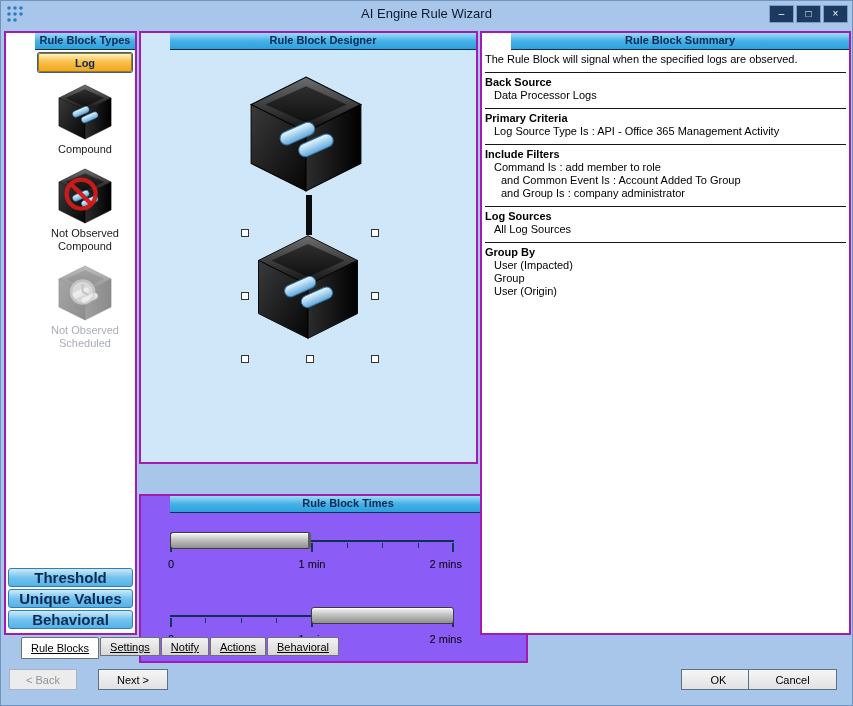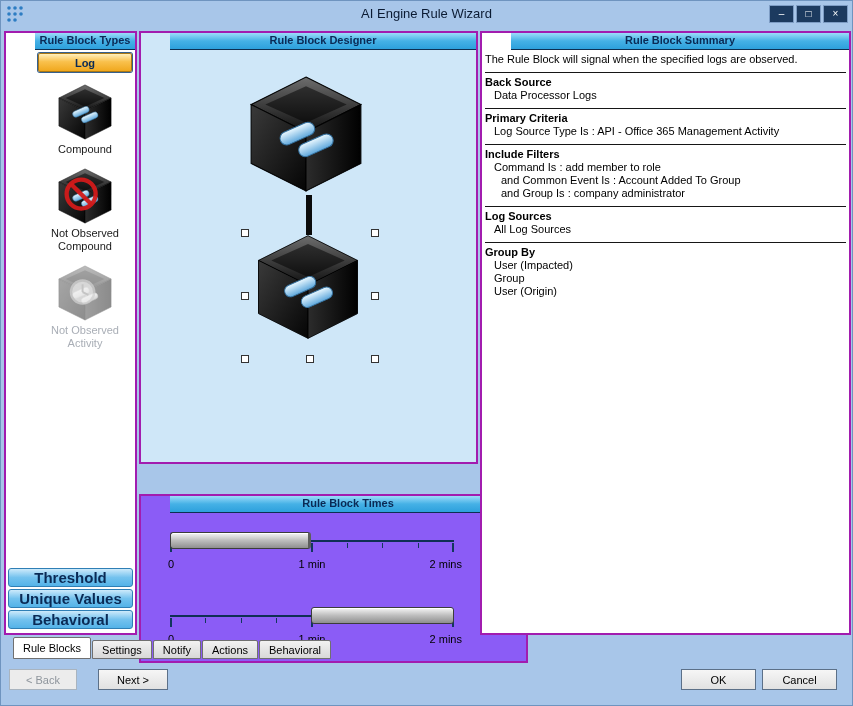--- a/index.html
+++ b/index.html
@@ -77,34 +77,34 @@
   
   .summary-body{position:absolute;left:3px;right:3px;top:17px;bottom:0;overflow:hidden;}
   .sum-section{border-bottom:1px solid #161616;padding:3px 0 6px;}
   .sum-section.last{border-bottom:none;}
   .sum-title{font-size:11px;font-weight:bold;color:#000;line-height:13px;}
   .sum-line{font-size:11px;color:#000;line-height:13px;}
   .ind1{padding-left:9px;}
   .ind2{padding-left:16px;}
 
   
-  .tabs{position:absolute;left:12px;top:636px;height:22px;display:flex;align-items:flex-end;}
+  .tabs{position:absolute;left:20px;top:636px;height:22px;display:flex;align-items:flex-start;text-decoration:underline;}
   .tab{padding:0 9px;font-size:11px;color:#000;border:1px solid #707070;border-radius:2px 2px 0 0;
        background:linear-gradient(180deg,#f2f2f2,#d8d8d8);height:19px;line-height:18px;
        margin-right:1px;box-sizing:border-box;cursor:default;}
   .tab.active{background:#fff;height:22px;line-height:20px;position:relative;z-index:2;}
 
   
   .btn{position:absolute;top:668px;height:21px;font-size:11px;font-family:"Liberation Sans",sans-serif;
        color:#000;background:linear-gradient(180deg,#f6f6f6,#e1e1e1);
        border:1px solid #5c7088;box-sizing:border-box;text-align:center;line-height:18px;cursor:default;}
   .btn-back{left:8px;width:68px;color:#8e959c;border-color:#a9b4bf;background:#ececec;}
   .btn-next{left:97px;width:70px;}
   .btn-ok{right:96px;width:75px;}
-  .btn-cancel{right:15px;width:75px;}
+  .btn-cancel{right:15px;width:89px;}
 </style>
 </head>
 <body>
 
 <svg width="0" height="0" style="position:absolute" aria-hidden="true">
   <defs>
     <linearGradient id="g-top" x1="0" y1="0" x2="0" y2="1">
       <stop offset="0" stop-color="#6d6d6d"></stop>
         <stop offset="1" stop-color="#101010"></stop>
     </linearGradient>
@@ -176,21 +176,21 @@
       <div class="type-label">Not Observed Compound</div>
     </div>
 
     <div class="type-item disabled">
       <svg class="cube-icon" width="60" height="58" viewBox="0 0 120 120">
         <use href="#cube-shape" xlink:href="#cube-shape"></use>
         <circle cx="55" cy="58" r="24" fill="#d9d9d9" opacity="0.75" stroke="#9a9a9a" stroke-width="5"></circle>
         <line x1="55" y1="58" x2="55" y2="42" stroke="#7d7d7d" stroke-width="4"></line>
         <line x1="55" y1="58" x2="67" y2="64" stroke="#7d7d7d" stroke-width="4"></line>
       </svg>
-      <div class="type-label">Not Observed Activity</div>
+      <div class="type-label">Not Observed Scheduled</div>
     </div>
 
     <div class="type-buttons">
       <button class="type-btn">Threshold</button>
       <button class="type-btn">Unique Values</button>
       <button class="type-btn">Behavioral</button>
     </div>
   </div>
 
   <div class="panel designer-panel">

